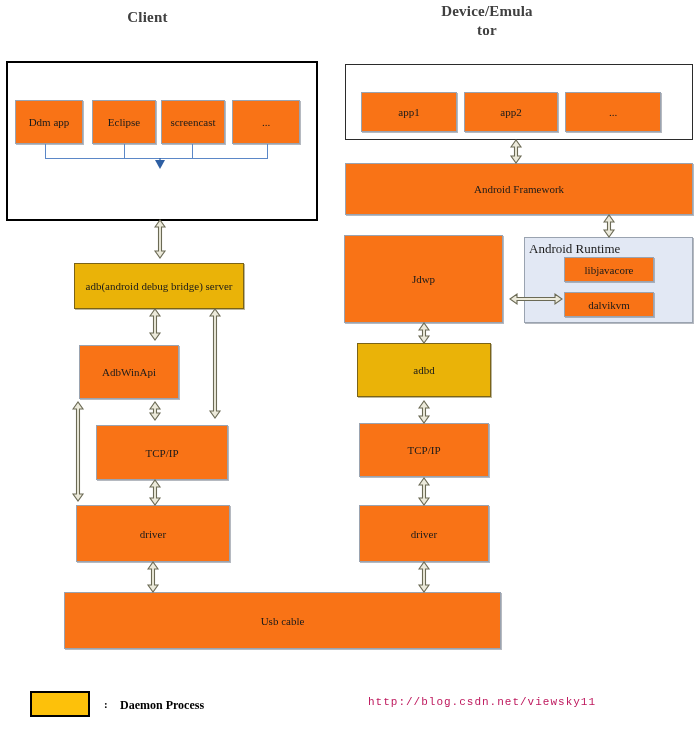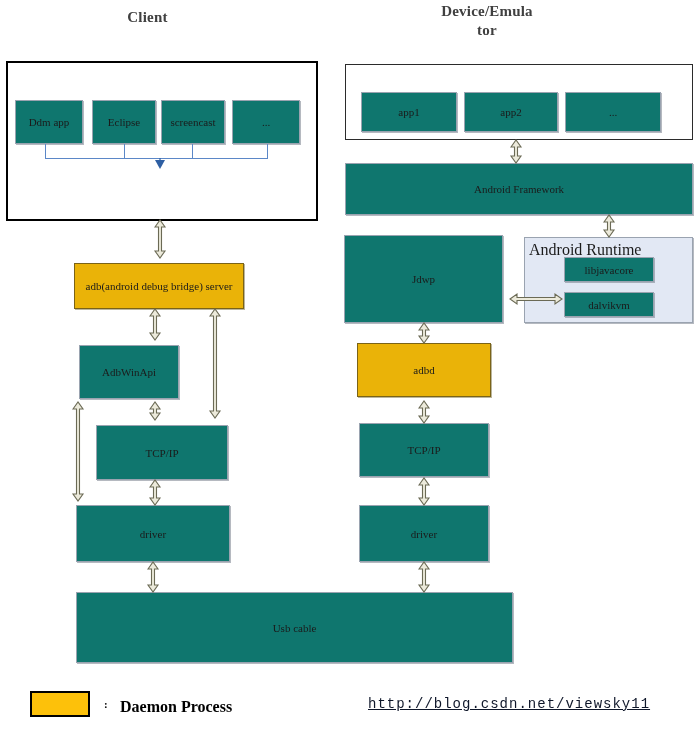--- a/index.html
+++ b/index.html
@@ -17,61 +17,61 @@
     line-height:19px;letter-spacing:0.2px;
   }
 
   
   .box{
     position:absolute;box-sizing:border-box;
     display:flex;align-items:center;justify-content:center;
     font-size:11px;color:#1b1b1b;text-align:center;
   }
   .blue{
-    background:#0f766e;
+    background:#f97316;
     border:1px solid #9aa3b0;
     box-shadow:1px 1px 0 rgba(120,128,140,.55);
   }
   .yellow{
     background:#eab308;
     border:1px solid #7a6318;
     box-shadow:1px 1px 0 rgba(120,110,60,.5);
   }
   .plain{
     background:#ffffff;
     border:2px solid #000000;
   }
   .thinframe{
     background:#ffffff;
     border:1px solid #2b2b2b;
   }
   .grouplabel{
-    position:absolute;font-size:16px;color:#1b1b1b;
+    position:absolute;font-size:13px;color:#1b1b1b;
   }
   .group-ar{
     position:absolute;box-sizing:border-box;
     background:#e2e8f4;border:1px solid #9aa3b0;
     box-shadow:1px 1px 0 rgba(120,128,140,.55);
   }
 
   
   .cline{position:absolute;background:#5b87c7;}
 
   svg.arrows{position:absolute;left:0;top:0;width:698px;height:729px;pointer-events:none;}
 
   .legend-sw{
     position:absolute;box-sizing:border-box;
     background:#fdc10a;border:2px solid #000;
   }
   .legend-colon{position:absolute;font-size:11px;font-weight:bold;color:#000;}
-  .legend-text{position:absolute;font-size:16px;font-weight:bold;color:#000;
+  .legend-text{position:absolute;font-size:12px;font-weight:bold;color:#000;
     font-family:"Liberation Serif", serif;}
   .watermark{
     position:absolute;font-family:"Liberation Mono", monospace;
-    font-size:14px;color:#0f172a;letter-spacing:1px;white-space:nowrap;text-decoration:underline;
+    font-size:11px;color:#be185d;letter-spacing:1px;white-space:nowrap;
   }
 </style>
 </head>
 <body>
 
 <div class="stage">
 
   <div class="title" style="left:90px;top:8px;width:115px;">Client</div>
 
   <div class="title" style="left:413px;top:2px;width:148px;">
@@ -152,21 +152,21 @@
   </div>
 
   <div class="box blue" style="left:359px;top:423px;width:130px;height:54px;">
     <span>TCP/IP</span>
   </div>
 
   <div class="box blue" style="left:359px;top:505px;width:130px;height:57px;">
     <span>driver</span>
   </div>
 
-  <div class="box blue" style="left:76px;top:592px;width:437px;height:71px;">
+  <div class="box blue" style="left:64px;top:592px;width:437px;height:57px;">
     <span>Usb cable</span>
   </div>
 
   <svg class="arrows" viewBox="0 0 698 729">
     <defs>
       <style>
         .ba{fill:#eceadb;stroke:#6b6a55;stroke-width:1.1;}
         .blueline{stroke:#2e5fa3;stroke-width:1.2;fill:none;}
       </style>
     </defs>

